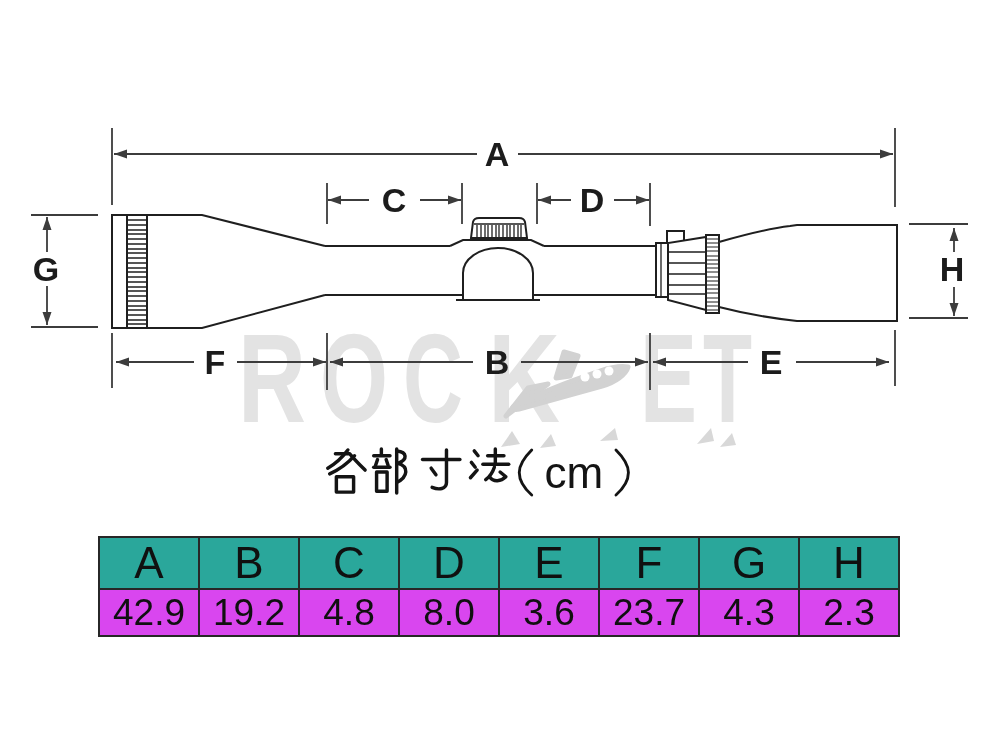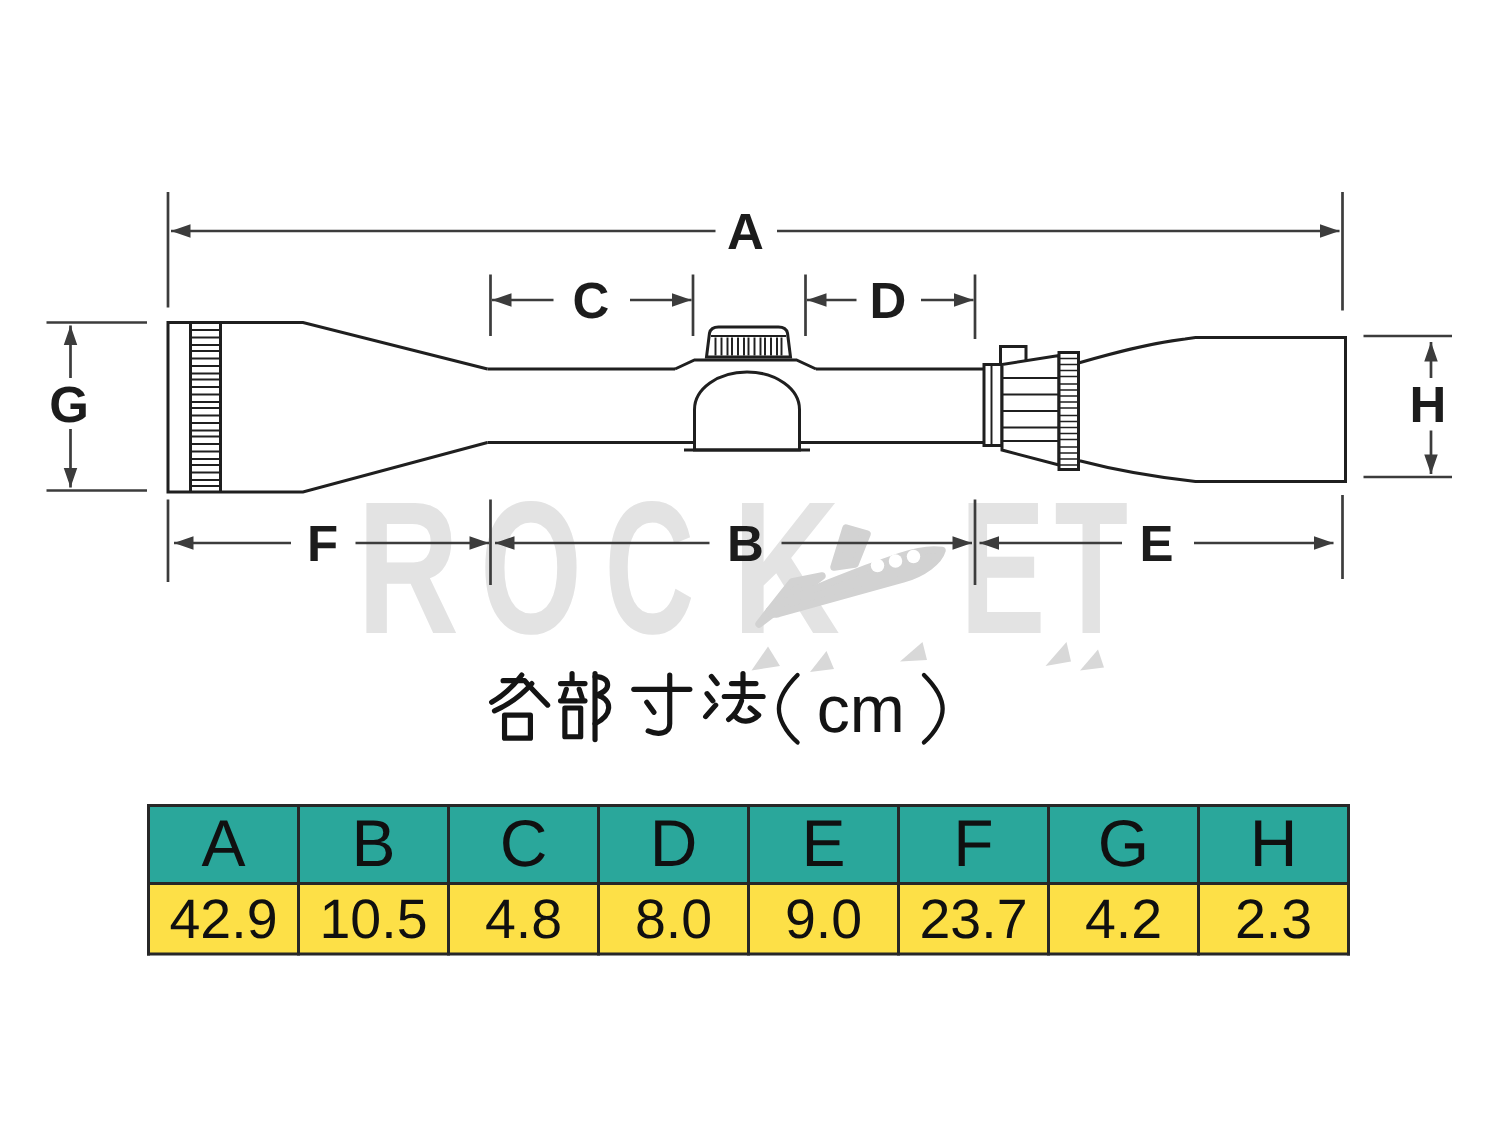--- a/index.html
+++ b/index.html
@@ -9,21 +9,21 @@
   .dim-label{font-size:34px;font-weight:bold;fill:#1c1c1c;}
   .wm-letter{font-size:126px;font-weight:bold;fill:#e3e3e3;}
   .title-wrap{position:absolute;left:322px;top:444px;width:330px;height:60px;}
   .title-hidden{position:absolute;left:0;top:4px;font-size:40px;color:transparent;
                 white-space:nowrap;pointer-events:none;}
   table.dim-table{position:absolute;left:98px;top:536px;width:802px;height:96px;
                   border-collapse:collapse;table-layout:fixed;}
   table.dim-table th,table.dim-table td{border:2px solid #272727;text-align:center;
                   vertical-align:middle;padding:0;color:#101010;}
   table.dim-table th{height:49px;font-size:44px;font-weight:normal;}
-  table.dim-table td{height:45px;font-size:37px;background:#fde047;}
+  table.dim-table td{height:45px;font-size:37px;background:#d946ef;}
 </style>
 </head>
 <body>
 
 <div class="stage">
 
   <svg width="1000" height="505" viewBox="0 0 1000 505" style="position:absolute;left:0;top:0;">
 
     <g>
       <text class="wm-letter" x="238" y="422" textLength="68" lengthAdjust="spacingAndGlyphs">R</text>
@@ -209,24 +209,24 @@
       <th>B</th>
       <th>C</th>
       <th>D</th>
       <th>E</th>
       <th>F</th>
       <th>G</th>
       <th>H</th>
     </tr>
     <tr>
       <td>42.9</td>
-      <td>10.5</td>
+      <td>19.2</td>
       <td>4.8</td>
       <td>8.0</td>
-      <td>9.0</td>
+      <td>3.6</td>
       <td>23.7</td>
-      <td>4.2</td>
+      <td>4.3</td>
       <td>2.3</td>
     </tr>
   </tbody>
     </table>
 
 </div>
 
 </body></html>

